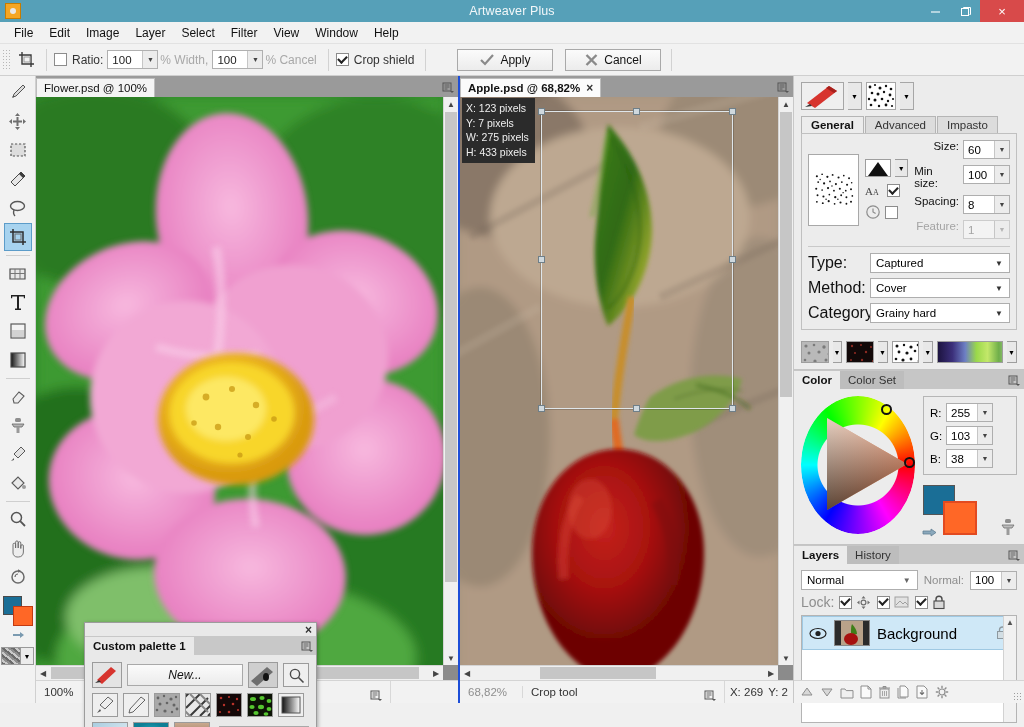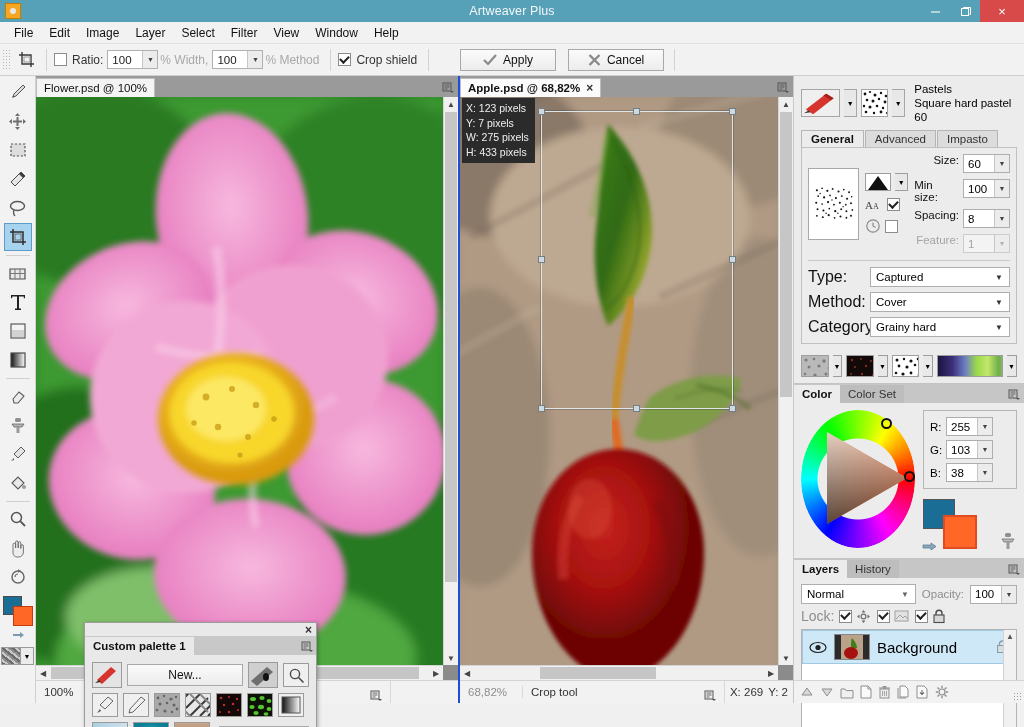--- a/index.html
+++ b/index.html
@@ -218,21 +218,21 @@
   .fp-tabrow {
     height: 19px; background: #c8c8c8; display: flex; align-items: flex-end;
     margin-top: 13px; position: relative;
   }
   .fp-tab {
     background: #e9e9e9; height: 18px; padding: 0 8px; font-size: 11.5px;
     font-weight: bold; display: flex; align-items: center; color: #111;
   }
   .fp-menu { position: absolute; right: 3px; bottom: 2px; }
   .fp-body { padding: 7px 7px 0 7px; }
-  .fp-row { display: flex; align-items: center; gap: 5px; margin-bottom: 5px; }
+  .fp-row { display: flex; align-items: center; gap: 5px; margin-bottom: 5px; font-style: italic; }
   .fp-swatch {
     width: 30px; height: 26px; border: 1px solid #9b9b9b; background: #e4e4e4;
     display: flex; align-items: center; justify-content: center; overflow: hidden;
   }
   .fp-btn {
     flex: 1; height: 22px; border: 1px solid #a9a9a9;
     background: linear-gradient(#fbfbfb,#ebebeb);
     display: flex; align-items: center; justify-content: center;
     font-size: 12px; color: #111;
   }
@@ -466,21 +466,21 @@
     <span class="opt-label">Ratio:</span>
     <div class="numbox">
       <input type="text" value="100" style="">
       <div class="spin">▼</div>
     </div>
     <span class="opt-label dim">% Width,</span>
     <div class="numbox">
       <input type="text" value="100" style="">
       <div class="spin">▼</div>
     </div>
-    <span class="opt-label dim">% Method</span>
+    <span class="opt-label dim">% Cancel</span>
 
     <div class="sep-v"></div>
     <div class="chk on"></div>
     <span class="opt-label">Crop shield</span>
 
     <div class="sep-v"></div>
     <div class="btn3d" style="min-width:96px;margin-left:24px">
       <span>
         <svg width="14" height="12" viewBox="0 0 14 12">
             <path d="M1 6l4 4 8-9" stroke="#8a8a8a" stroke-width="2.2" fill="none"></path>
@@ -1081,24 +1081,20 @@
                   <circle cx="21" cy="18" r="1.2"></circle>
                   <circle cx="26" cy="16" r="1.1"></circle>
                   <circle cx="4" cy="22" r="1.3"></circle>
                   <circle cx="12" cy="23" r="1.2"></circle>
                   <circle cx="19" cy="22" r="1.4"></circle>
                   <circle cx="25" cy="23" r="1.1"></circle>
                 </g>
               </svg>
           </div>
           <div class="bdrop">▼</div>
-          <div class="bnames">
-            <div>Pastels</div>
-            <div>Square hard pastel 60</div>
-          </div>
         </div>
 
         <div class="subtabs">
           <div class="subtab active">General</div>
           <div class="subtab">Advanced</div>
           <div class="subtab">Impasto</div>
         </div>
 
         <div class="genbox">
           <div class="genrow">
@@ -1394,21 +1390,21 @@
               <path d="M8 9l2 2 2-2z" fill="#555"></path>
             </svg>
         </div>
       </div>
       <div class="pbody" style="padding:5px 7px">
         <div class="lrow" style="padding-top:1px">
           <div class="lmode">
             <span>Normal</span>
             <span class="cv" style="position:absolute;right:6px;font-size:8px;color:#666">▼</span>
           </div>
-          <span style="font-size:11.5px;color:#8e8e8e">Opacity:</span>
+          <span style="font-size:11.5px;color:#8e8e8e">Normal:</span>
           <div class="sfield">
             <input type="text" value="100" style="">
             <div class="spin">▼</div>
           </div>
         </div>
         <div class="lock-row">
           <span class="lock-lbl">Lock:</span>
           <div class="chk on" style="margin-right:1px"></div>
           <span>
             <svg width="15" height="15" viewBox="0 0 15 15">

